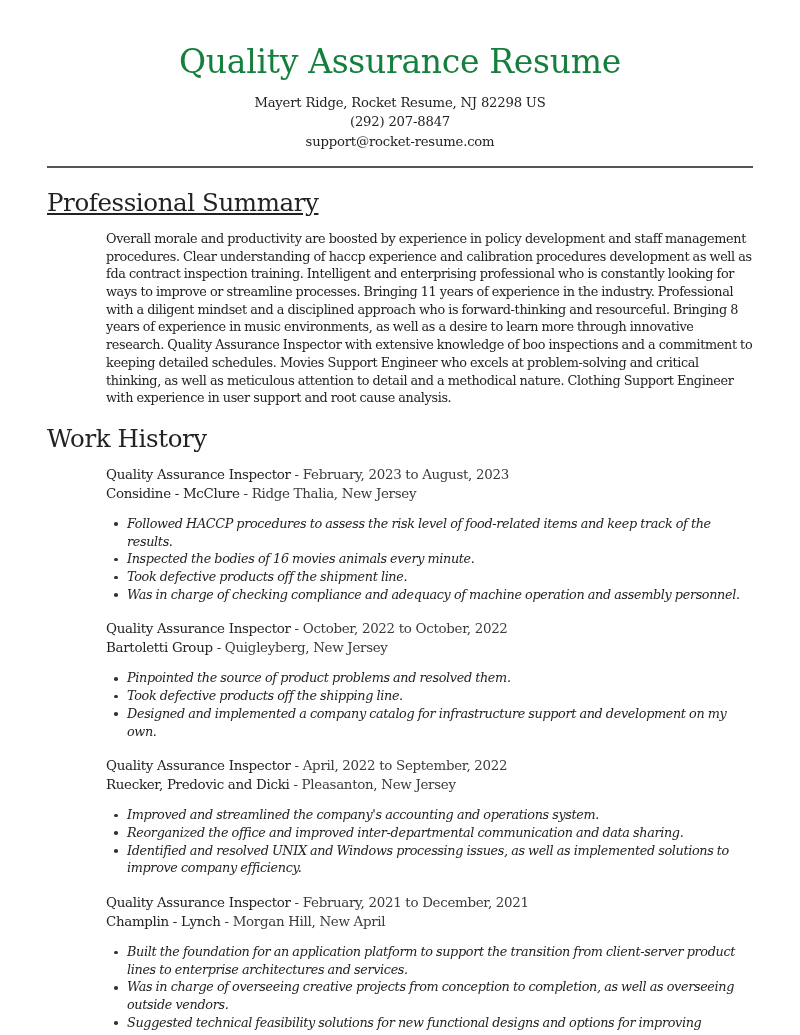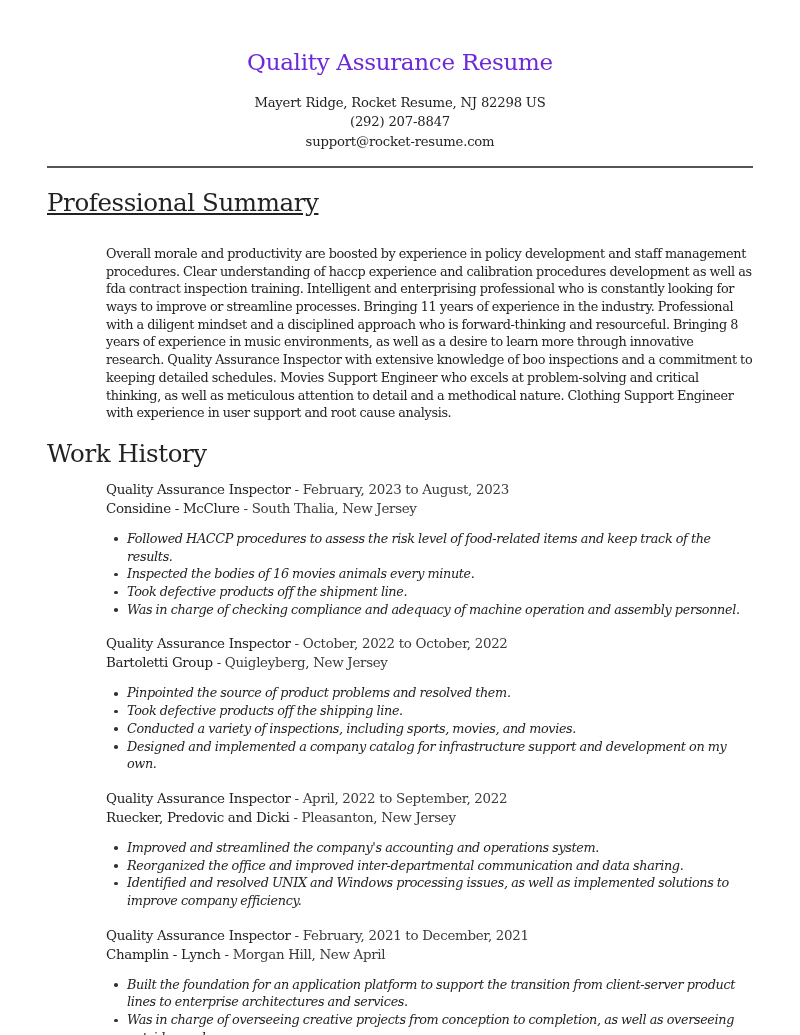--- a/index.html
+++ b/index.html
@@ -5,39 +5,39 @@
     * { box-sizing: border-box; margin: 0; padding: 0; }
     html, body { width: 800px; height: 1035px; overflow: hidden; background: #ffffff; }
     body {
       font-family: "DejaVu Serif", "Liberation Serif", serif;
       color: #222222;
     }
     .page { position: relative; width: 800px; height: 1035px; }
     .header { text-align: center; padding-top: 40px; }
     .name {
       font-family: "DejaVu Serif", serif;
-      font-size: 23px;
+      font-size: 33px;
       font-weight: normal;
-      color: #6d28d9;
+      color: #15803d;
       letter-spacing: -0.3px;
       line-height: 44px;
     }
     .contact { margin-top: 9px; font-size: 13.2px; line-height: 19.3px; color: #222; letter-spacing: -0.2px; }
     .rule { margin: 15px 47px 0 47px; height: 0; border-top: 2px solid #555; }
     .section-title {
       font-size: 24.5px;
       font-weight: normal;
       color: #222;
       margin-left: 47px;
       letter-spacing: -0.4px;
       line-height: 30px;
     }
     .summary-title { margin-top: 20px; text-decoration: underline; }
     .summary {
-      margin: 27px 47px 0 106px;
+      margin: 12px 47px 0 106px;
       font-size: 12.8px;
       line-height: 17.7px;
       color: #222;
       letter-spacing: -0.35px;
       word-spacing: -0.3px;
     }
     .work-title { margin-top: 17px; }
     .job { margin-left: 106px; margin-right: 47px; }
     .job-head { font-size: 13.4px; line-height: 19px; color: #222; letter-spacing: -0.3px; }
     .job-head .muted { color: #3a3a3a; }
@@ -78,36 +78,35 @@
 
   <div class="rule"></div>
 
   <h2 class="section-title summary-title">Professional Summary</h2>
   <p class="summary">Overall morale and productivity are boosted by experience in policy development and staff management procedures. Clear understanding of haccp experience and calibration procedures development as well as fda contract inspection training. Intelligent and enterprising professional who is constantly looking for ways to improve or streamline processes. Bringing 11 years of experience in the industry. Professional with a diligent mindset and a disciplined approach who is forward-thinking and resourceful. Bringing 8 years of experience in music environments, as well as a desire to learn more through innovative research. Quality Assurance Inspector with extensive knowledge of boo inspections and a commitment to keeping detailed schedules. Movies Support Engineer who excels at problem-solving and critical thinking, as well as meticulous attention to detail and a methodical nature. Clothing Support Engineer with experience in user support and root cause analysis.</p>
 
   <h2 class="section-title work-title">Work History</h2>
 
   <section class="job job-first">
     <div class="job-head"><span>Quality Assurance Inspector</span><span class="muted"> - February, 2023 to August, 2023</span></div>
-    <div class="job-head"><span>Considine - McClure</span><span class="muted"> - South Thalia, New Jersey</span></div>
+    <div class="job-head"><span>Considine - McClure</span><span class="muted"> - Ridge Thalia, New Jersey</span></div>
     <ul class="bullets">
       <li>Followed HACCP procedures to assess the risk level of food-related items and keep track of the results.</li>
       <li>Inspected the bodies of 16 movies animals every minute.</li>
       <li>Took defective products off the shipment line.</li>
       <li>Was in charge of checking compliance and adequacy of machine operation and assembly personnel.</li>
     </ul>
   </section>
 
   <section class="job">
     <div class="job-head"><span>Quality Assurance Inspector</span><span class="muted"> - October, 2022 to October, 2022</span></div>
     <div class="job-head"><span>Bartoletti Group</span><span class="muted"> - Quigleyberg, New Jersey</span></div>
     <ul class="bullets">
       <li>Pinpointed the source of product problems and resolved them.</li>
       <li>Took defective products off the shipping line.</li>
-      <li>Conducted a variety of inspections, including sports, movies, and movies.</li>
       <li>Designed and implemented a company catalog for infrastructure support and development on my own.</li>
     </ul>
   </section>
 
   <section class="job">
     <div class="job-head"><span>Quality Assurance Inspector</span><span class="muted"> - April, 2022 to September, 2022</span></div>
     <div class="job-head"><span>Ruecker, Predovic and Dicki</span><span class="muted"> - Pleasanton, New Jersey</span></div>
     <ul class="bullets">
       <li>Improved and streamlined the company's accounting and operations system.</li>
       <li>Reorganized the office and improved inter-departmental communication and data sharing.</li>

